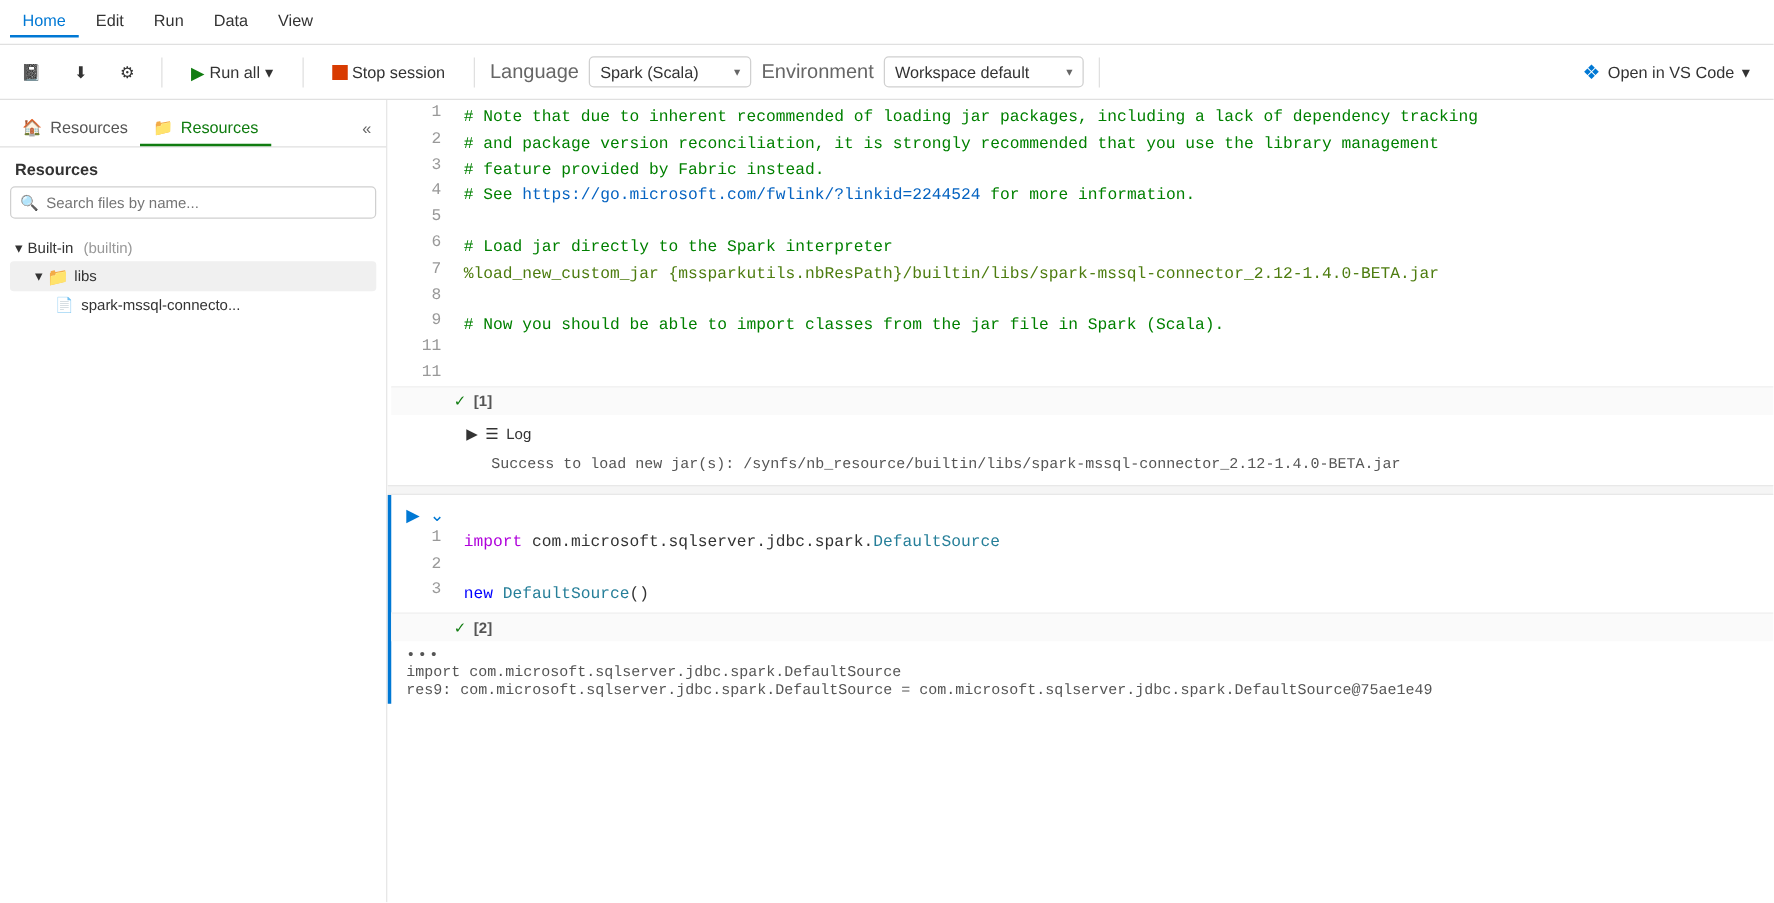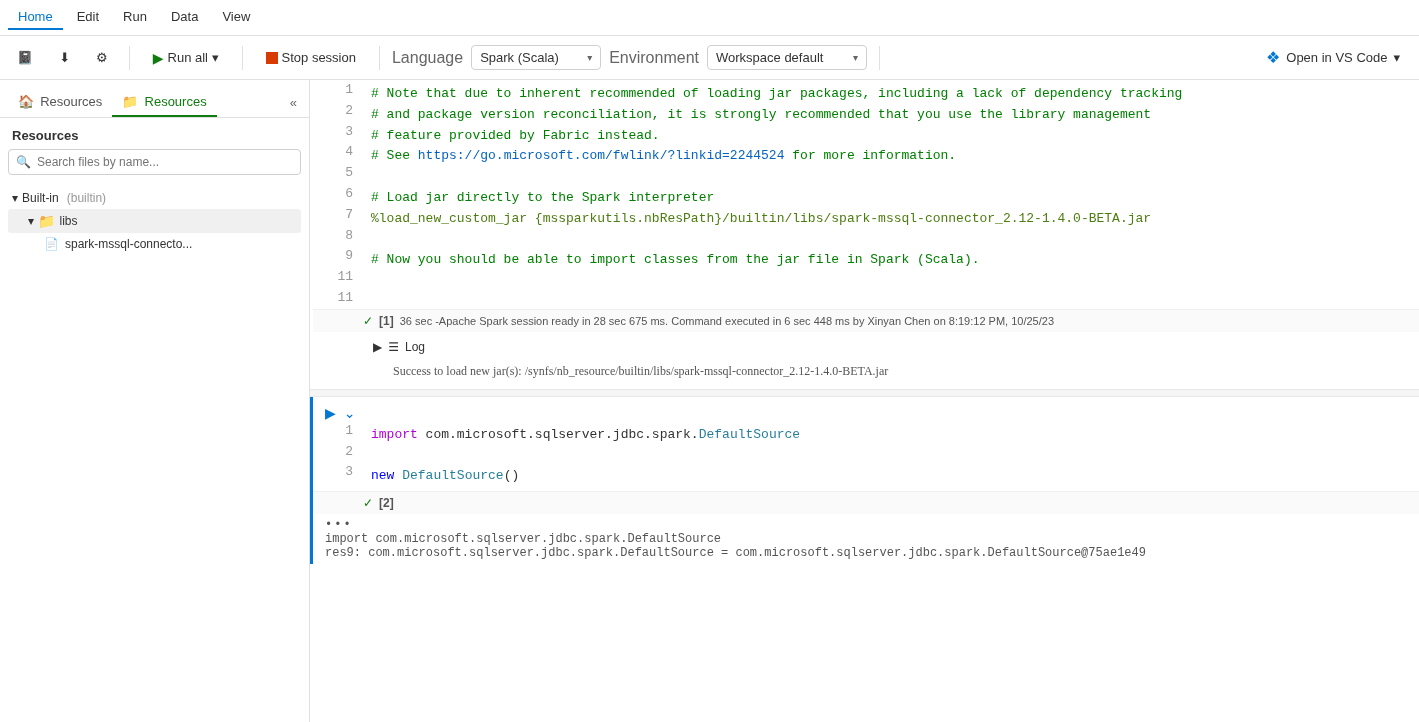--- a/index.html
+++ b/index.html
@@ -62,21 +62,21 @@
     .new-kw { color: #0000ff; }
 
     
     .cell-status { display: flex; align-items: center; gap: 6px; padding: 4px 12px 4px 50px; font-size: 12px; color: #555; background: #fafafa; border-top: 1px solid #f0f0f0; }
     .check-icon { color: #107c10; }
     .status-text { font-size: 11px; color: #555; }
 
     
     .log-section { padding: 4px 12px 4px 60px; }
     .log-header { display: flex; align-items: center; gap: 6px; padding: 4px 0; cursor: pointer; font-size: 12px; color: #333; }
-    .log-body { padding: 6px 0 6px 20px; font-family: Liberation Serif, serif; font-size: 12px; color: #555; }
+    .log-body { padding: 6px 0 6px 20px; font-family: Liberation Mono, monospace; font-size: 12px; color: #555; }
     .cell2-ctrl { background: transparent; border: none; cursor: pointer; color: #0078d4; font-size: 14px; }
 
     
     .dots-output { padding: 4px 12px; font-family: 'Consolas', 'Courier New', monospace; font-size: 12px; color: #555; }
 
     .cell-divider { height: 8px; background: #f5f5f5; border-top: 1px solid #e8e8e8; border-bottom: 1px solid #e8e8e8; }
   </style>
 </head>
 <body>
 
@@ -191,21 +191,20 @@
           <div class="code-line comment"># Load jar directly to the Spark interpreter</div>
           <div class="code-line green-text">%load_new_custom_jar {mssparkutils.nbResPath}/builtin/libs/spark-mssql-connector_2.12-1.4.0-BETA.jar</div>
           <div class="code-line">&nbsp;</div>
           <div class="code-line comment"># Now you should be able to import classes from the jar file in Spark (Scala).</div>
           <div class="code-line">&nbsp;</div>
         </div>
       </div>
       <div class="cell-status">
         <span class="check-icon">✓</span>
         <span style="font-weight:600;">[1]</span>
-        <span class="status-text">36 sec -Apache Spark session ready in 28 sec 675 ms. Command executed in 6 sec 448 ms by Xinyan Chen on 8:19:12 PM, 10/25/23</span>
       </div>
       <div class="log-section">
         <div class="log-header">
           <span>▶</span>
           <span>☰</span>
           <span>Log</span>
         </div>
         <div class="log-body">Success to load new jar(s): /synfs/nb_resource/builtin/libs/spark-mssql-connector_2.12-1.4.0-BETA.jar</div>
       </div>
     </div>

